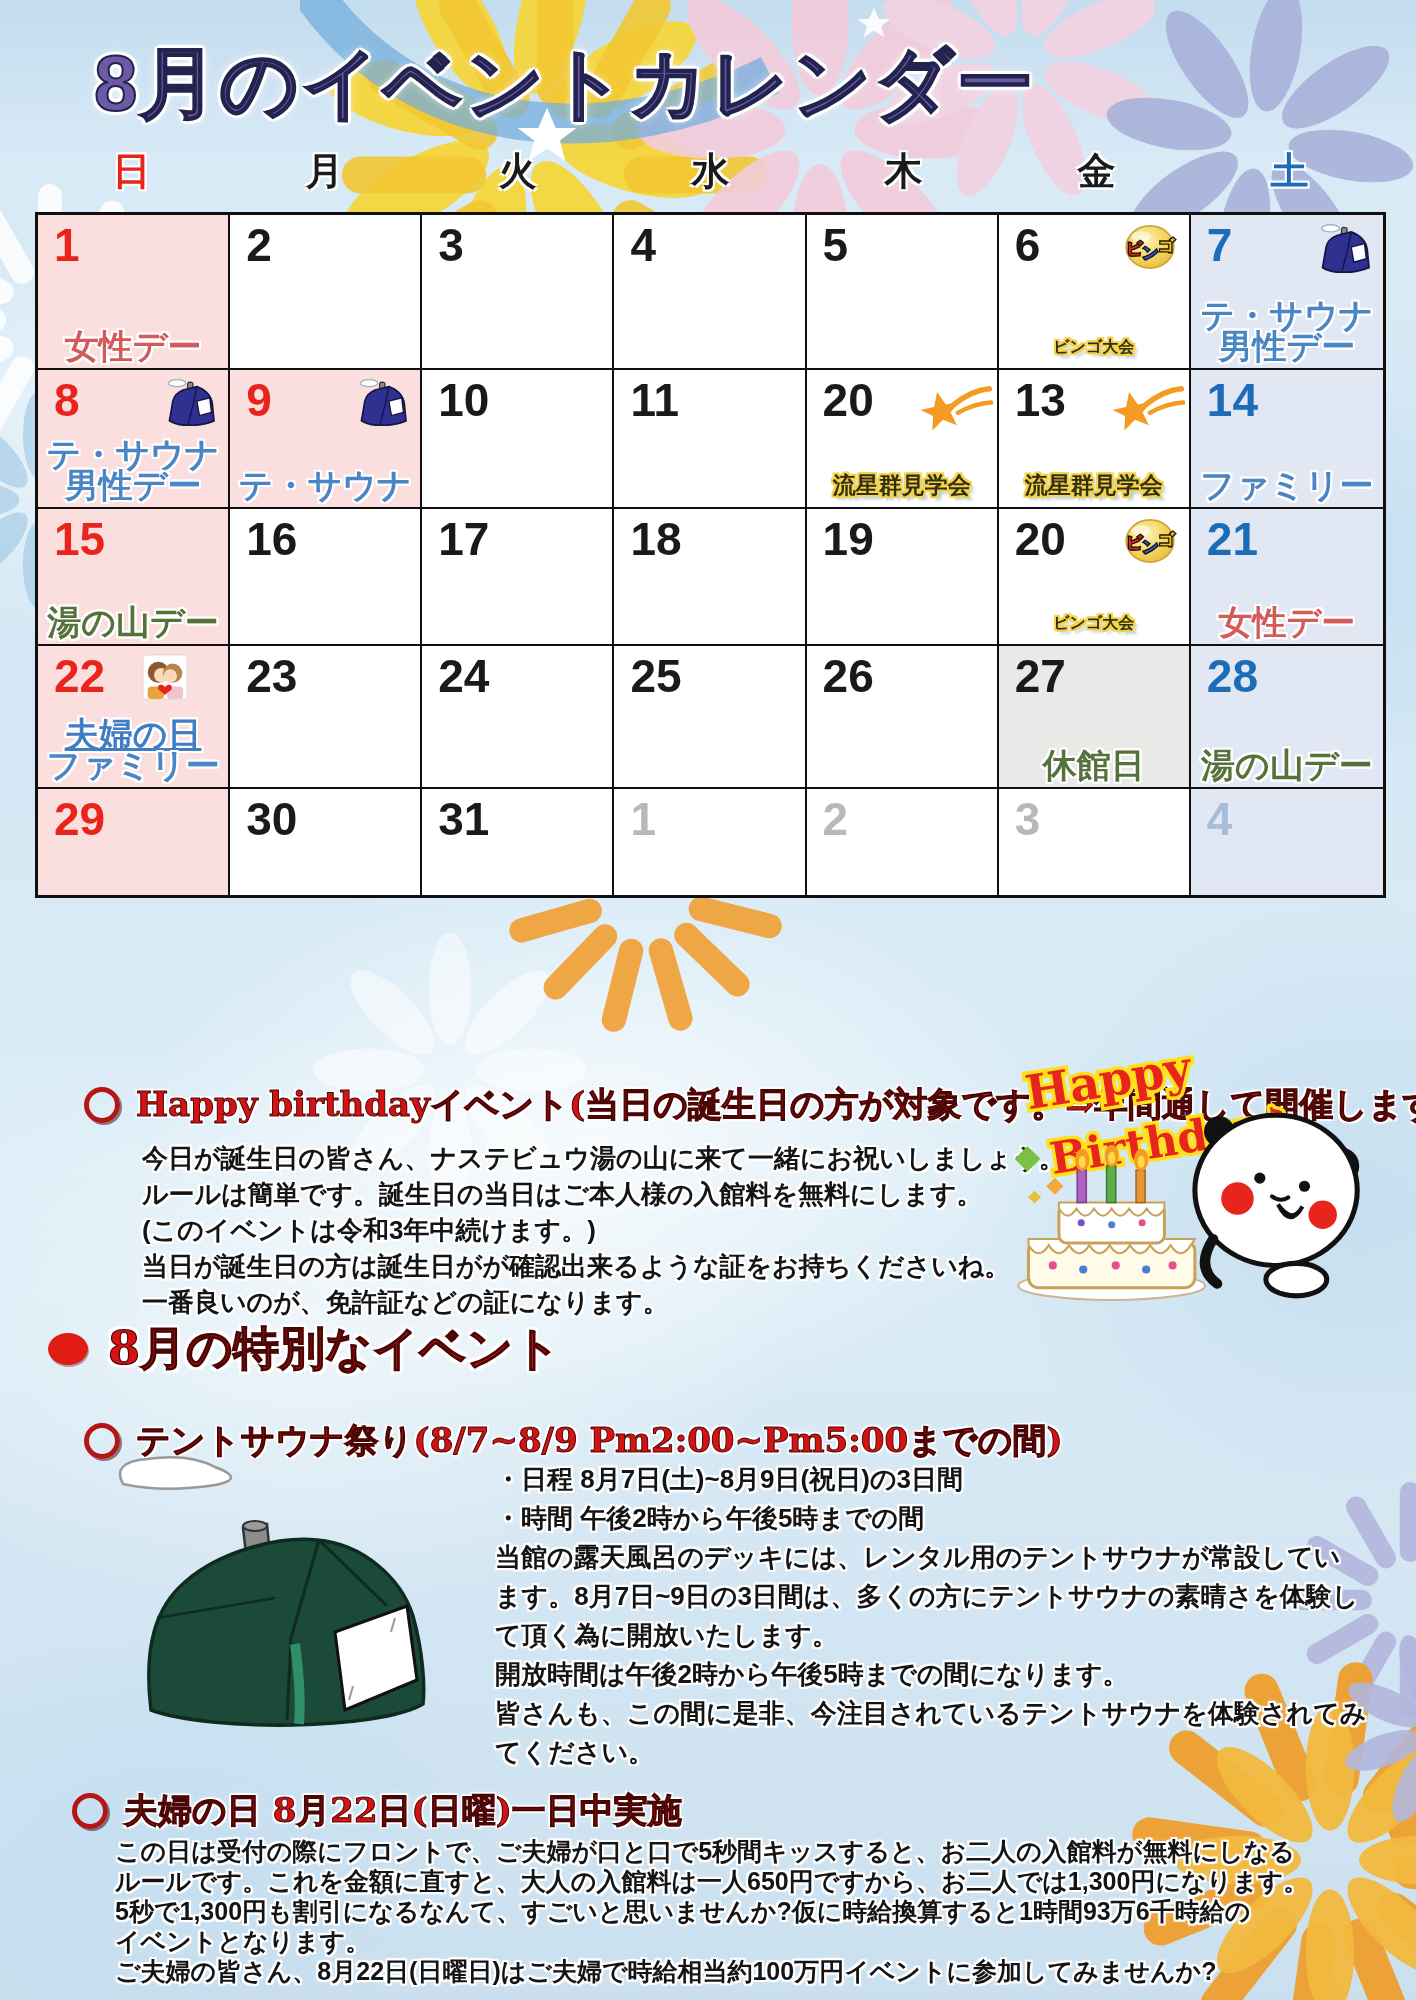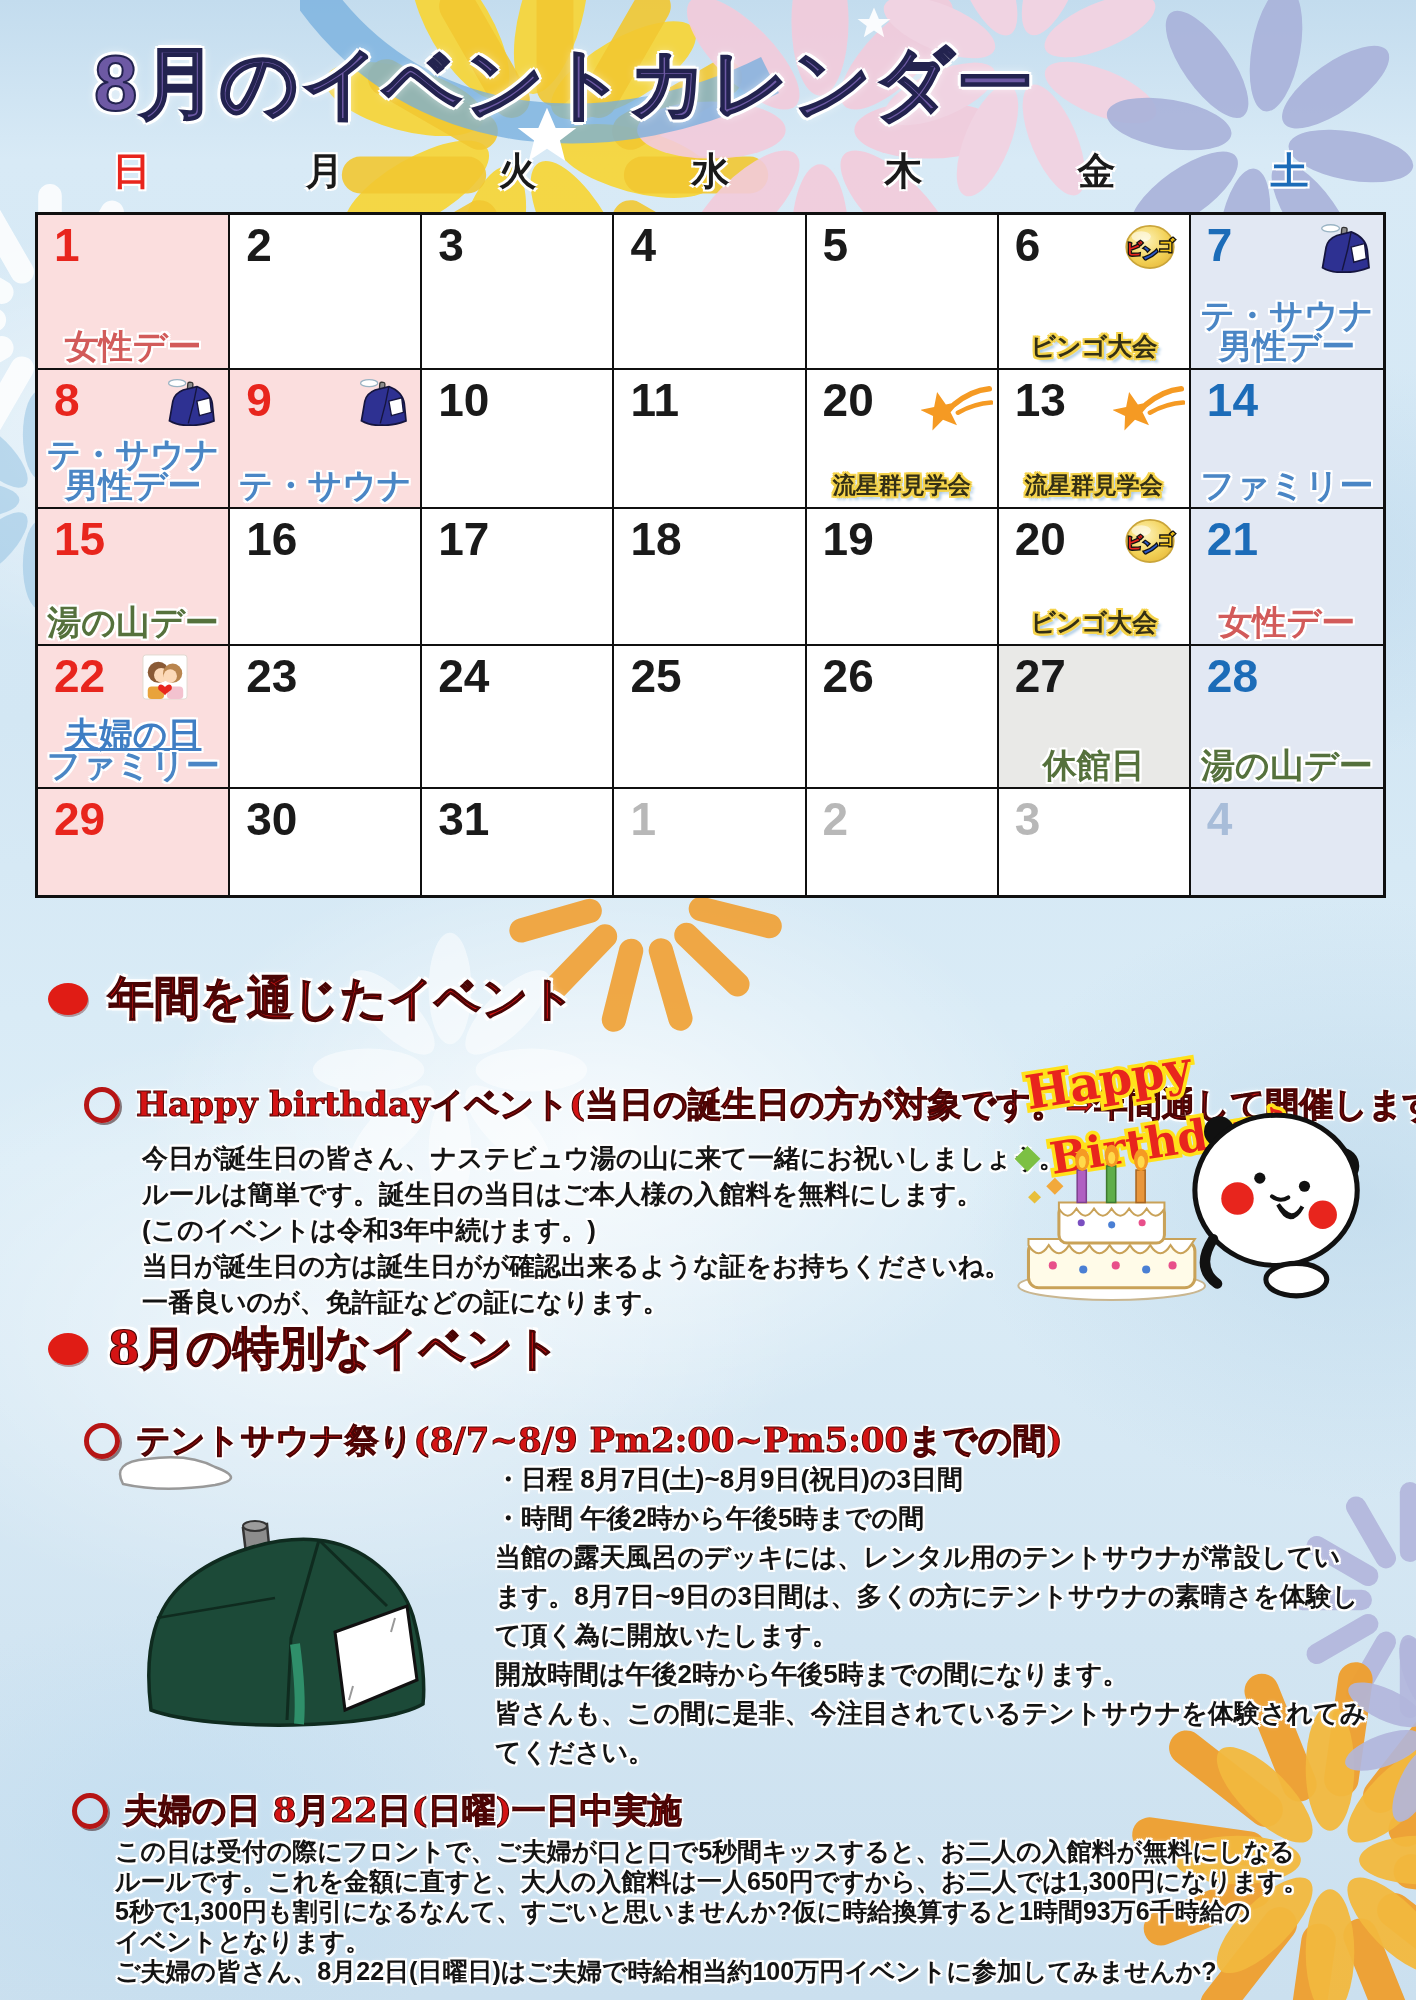--- a/index.html
+++ b/index.html
@@ -43,21 +43,21 @@
   .cell:nth-child(n+29){border-bottom:none;}
   .bg-pink{background:#fbdede;} .bg-sat{background:#e2e8f3;} .bg-gray{background:#e9e9e7;}
   .num{position:absolute; top:2px; left:16px; font-size:46px; font-weight:700; color:#1a1a1a; line-height:56px;}
   .n-red{color:#e8251d;} .n-blue{color:#1c6cb8;} .n-gray{color:#b8b8b8;} .n-lblue{color:#a8bdd9;}
   .cicon{position:absolute; top:8px; right:10px; line-height:0;}
   .evts{position:absolute; left:0; right:0; bottom:6px; display:flex; flex-direction:column; align-items:center;}
   .evt{font-size:34px; font-weight:700; line-height:31px; white-space:nowrap;
        text-shadow:-2px -2px 0 #fff,2px -2px 0 #fff,-2px 2px 0 #fff,2px 2px 0 #fff,
                    -2px 0 0 #fff,2px 0 0 #fff,0 -2px 0 #fff,0 2px 0 #fff;}
   .e-pink{color:#d25b5a;} .e-green{color:#55713c;} .e-blue{color:#4a86c5;} .e-blue2{color:#3f7ec4;text-decoration:underline;}
-  .e-gold{color:#332f15; font-size:25px;
+  .e-gold{color:#332f15; font-size:16px;
        text-shadow:-2px -2px 0 #f5d34b,2px -2px 0 #f5d34b,-2px 2px 0 #f5d34b,2px 2px 0 #f5d34b,
                    -2px 0 0 #f5d34b,2px 0 0 #f5d34b,0 -2px 0 #f5d34b,0 2px 0 #f5d34b,4px 4px 3px #9fc2e0;}
   .e-sm{font-size:23px;}
   
   .hline{position:absolute; z-index:2; display:flex; align-items:center; white-space:nowrap;}
   .bullet{display:inline-block; width:40px; height:32px; border-radius:50%; background:#e01c15;
           box-shadow:1px 2px 0 rgba(90,0,0,.35); margin-right:20px; flex:0 0 auto;}
   .ring{display:inline-block; width:26px; height:26px; border:5px solid #b61515; border-radius:50%;
         box-shadow:2px 2px 0 rgba(40,0,0,.5); margin-right:16px; flex:0 0 auto;}
   .h1txt{font-family:"DejaVu Serif", serif; font-weight:700; font-size:46px; color:#d41414;
@@ -383,24 +383,20 @@
       <span class="num n-gray">2</span>
     </div>
     <div class="cell">
       <span class="num n-gray">3</span>
     </div>
     <div class="cell bg-sat">
       <span class="num n-lblue">4</span>
     </div>
   </div>
 
-  <div class="hline" style="left:48px;top:968px">
-    <span class="bullet"></span>
-    <span class="h1txt">年間を通じたイベント</span>
-  </div>
   <div class="hline" style="left:84px;top:1082px">
     <span class="ring"></span>
     <span class="h2txt">Happy birthdayイベント(当日の誕生日の方が対象です。⇒年間通して開催します。)</span>
   </div>
   <div class="para lh-annual" style="left:142px;top:1140px">
     <div class="tline">今日が誕生日の皆さん、ナステビュウ湯の山に来て一緒にお祝いしましょう。</div>
     <div class="tline">ルールは簡単です。誕生日の当日はご本人様の入館料を無料にします。</div>
     <div class="tline">(このイベントは令和3年中続けます。)</div>
     <div class="tline">当日が誕生日の方は誕生日がが確認出来るような証をお持ちくださいね。</div>
     <div class="tline">一番良いのが、免許証などの証になります。</div>

